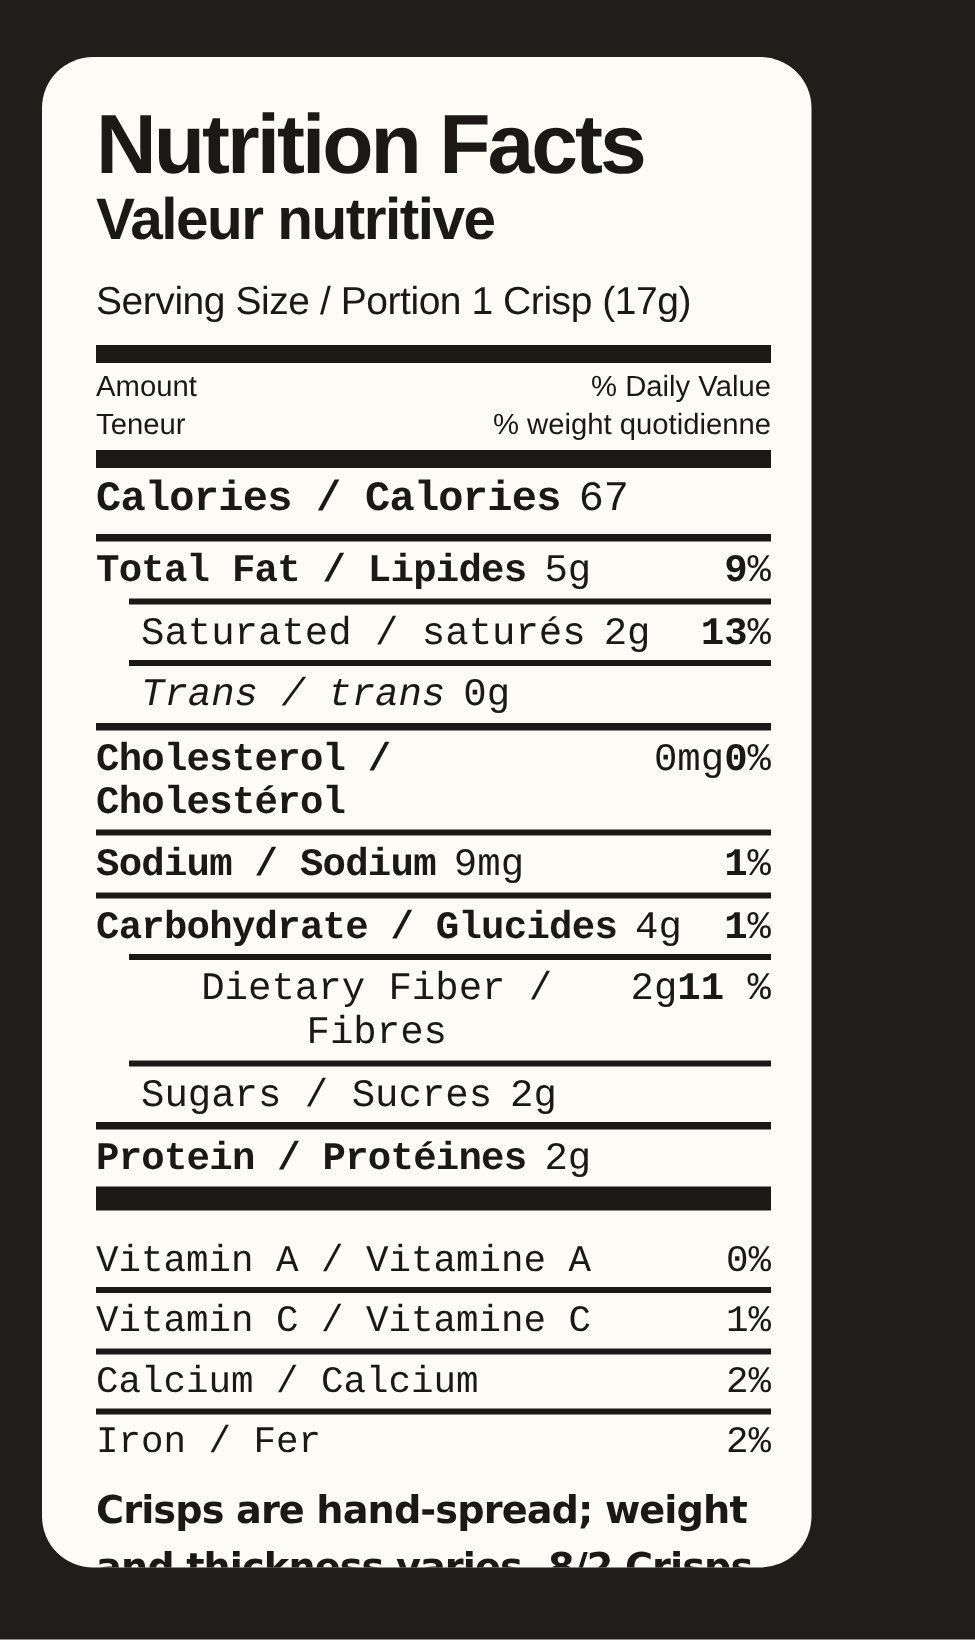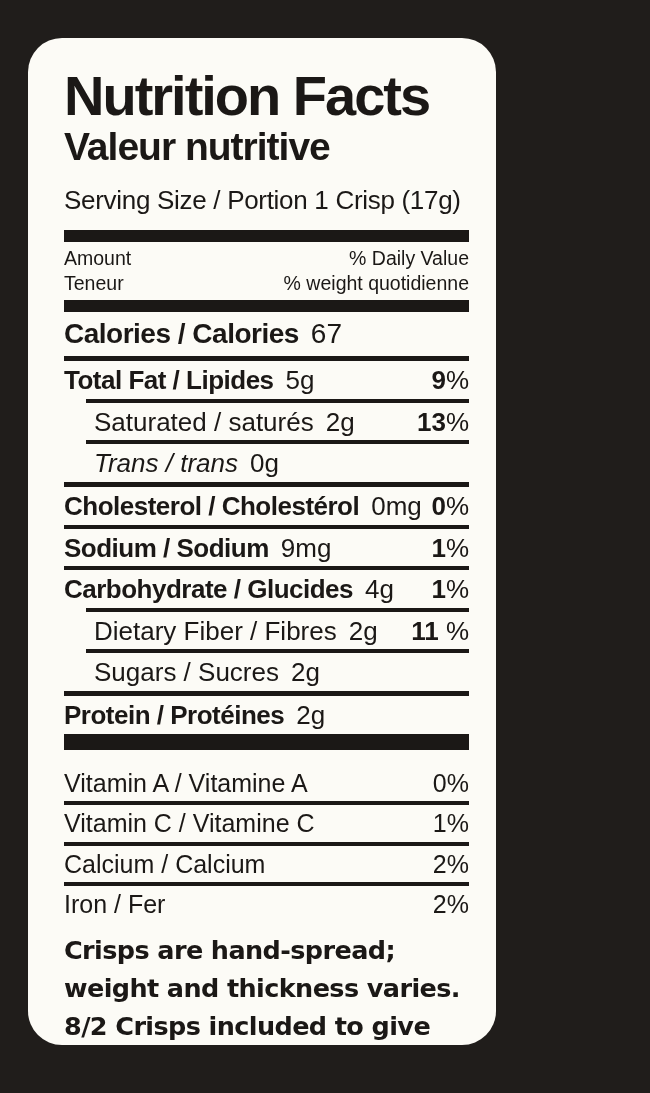--- a/index.html
+++ b/index.html
@@ -7,21 +7,21 @@
   body {
     background: #201d1b;
     position: relative;
     font-family: "Liberation Sans", sans-serif;
     color: #1b1816;
     overflow: hidden;
   }
   .label-card {
     position: absolute;
     left: 28px; top: 38px;
-    width: 468px; height: 1007px;
+    width: 513px; height: 1007px;
     background: #fcfbf6;
     border-radius: 34px;
     padding: 30px 27px 0 36px;
     overflow: hidden;
   }
   .title-en {
     font-size: 56px;
     font-weight: 900;
     letter-spacing: -2px;
     line-height: 1.0;
@@ -52,23 +52,24 @@
   }
   .sep { height: 4px; background: #1b1816; }
   .sep.med { height: 5px; }
   .sep.ind { margin-left: 22px; }
   .row {
     display: flex;
     align-items: baseline;
     font-size: 26px;
     line-height: 1.1;
     padding: 5px 0 4px;
+    font-family: Liberation Mono, monospace;
   }
   .row .lbl { font-weight: bold; letter-spacing: -0.5px; }
-  .row.sub { padding-left: 30px; }
+  .row.sub { padding-left: 30px; text-align: center; }
   .row.sub .lbl { font-weight: normal; letter-spacing: 0; }
   .row.italic .lbl { font-style: italic; }
   .row .amt { margin-left: 12px; font-weight: normal; }
   .row .dv { margin-left: auto; font-weight: bold; white-space: pre; }
   .row .dv .u { font-weight: normal; }
   .row.cal { font-size: 28px; padding: 7px 0 6px; }
   .micro { padding-top: 15px; }
   .micro .row { font-size: 25px; padding: 5px 0 4px; }
   .micro .row .lbl { font-weight: normal; letter-spacing: 0; }
   .micro .row .dv { font-weight: normal; }

